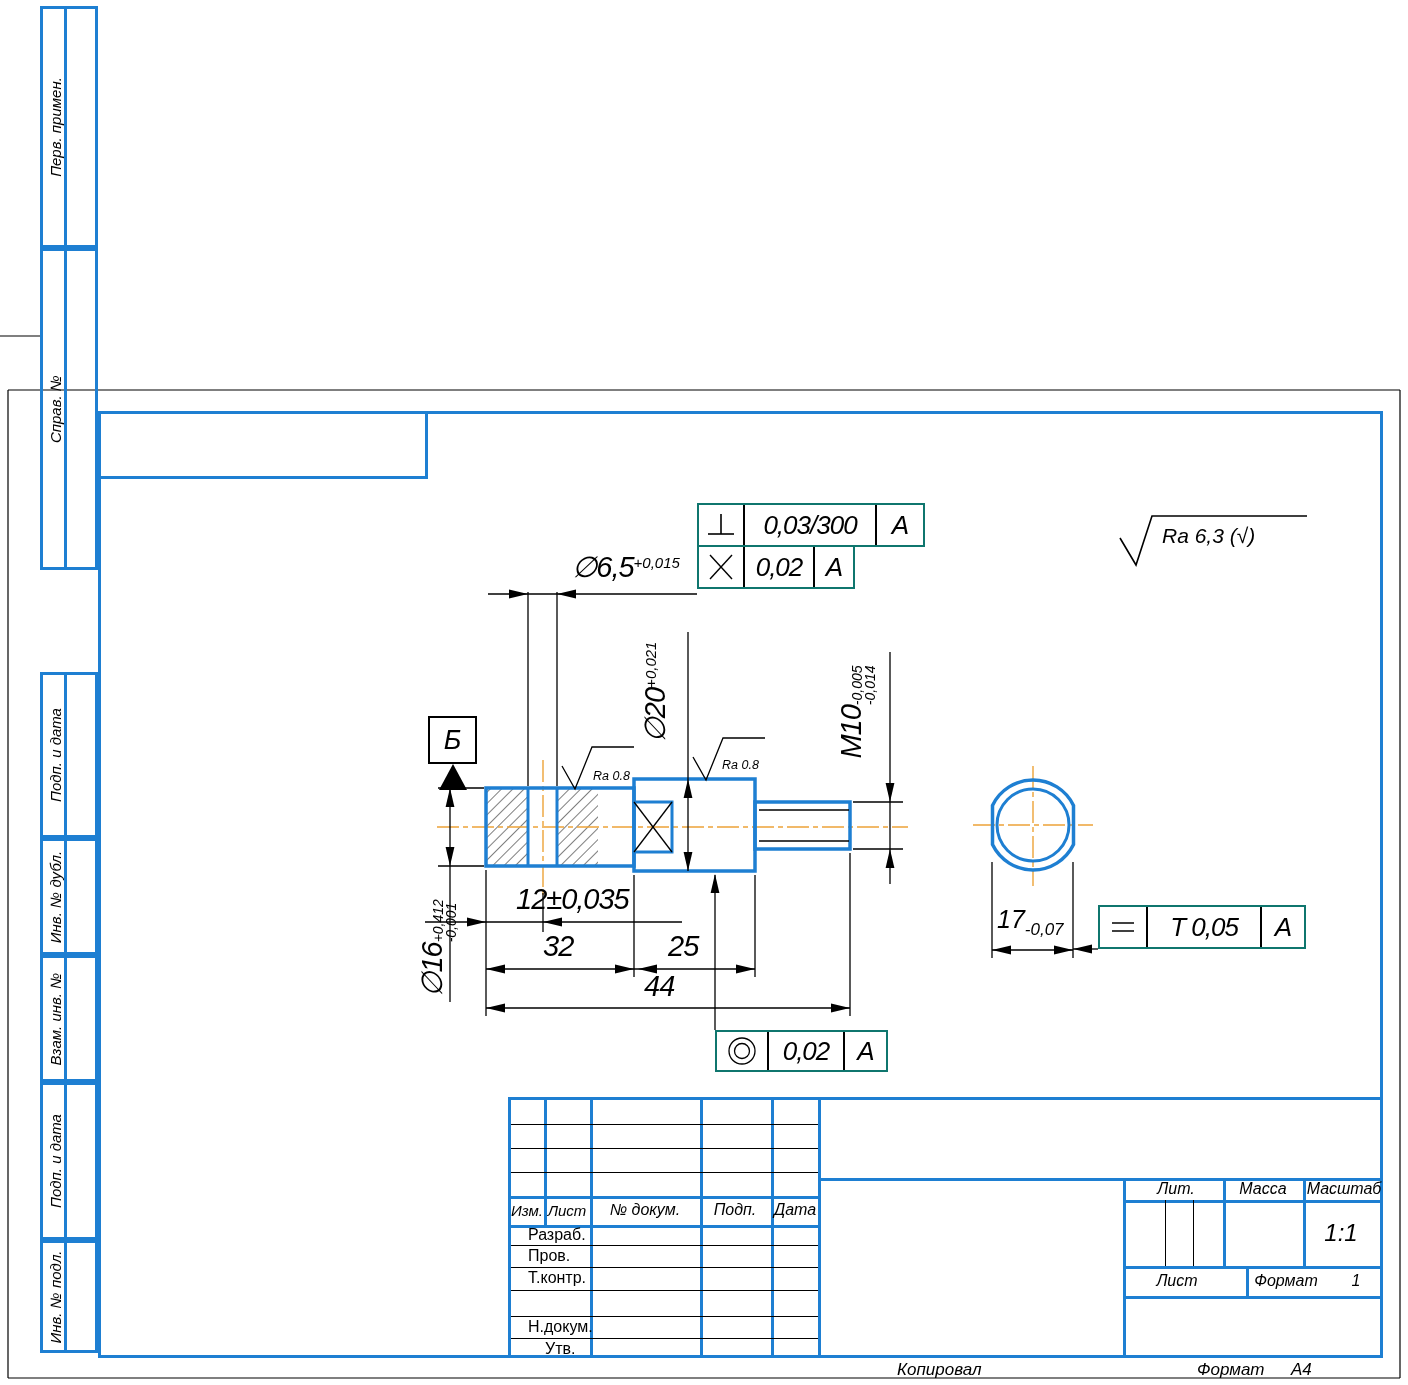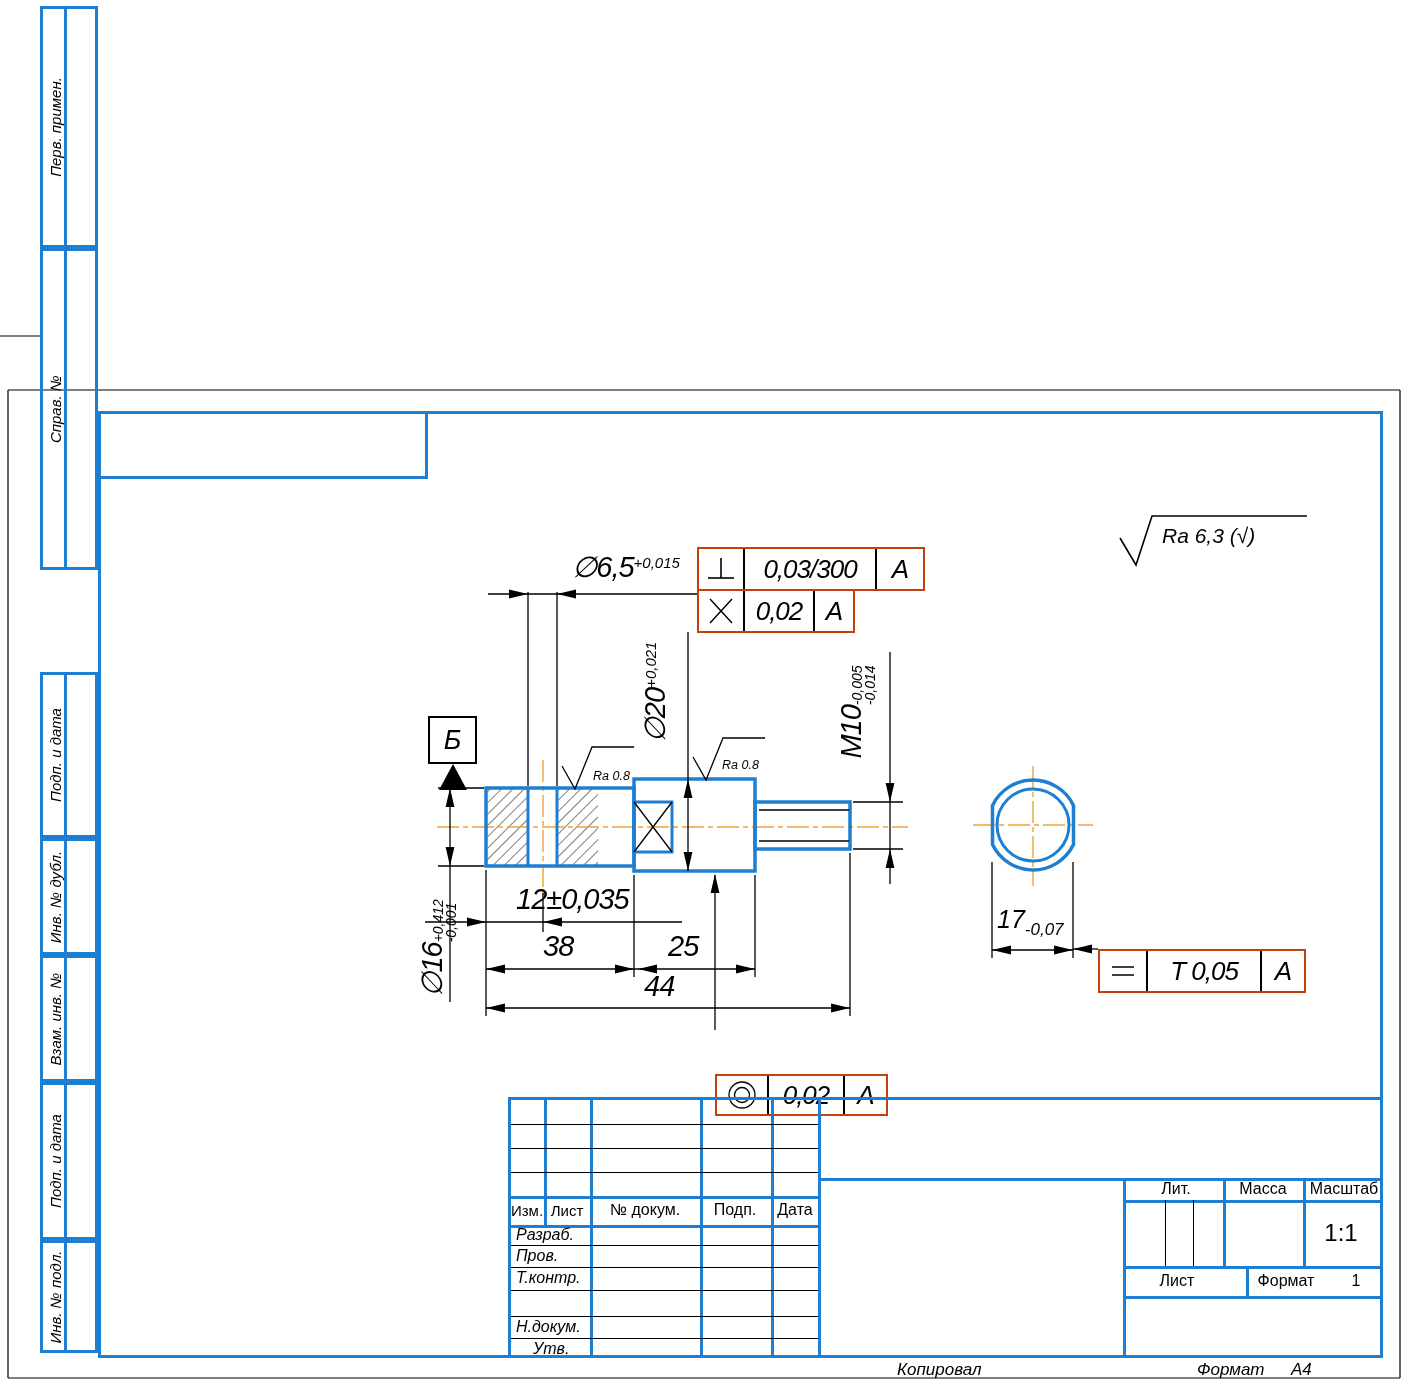--- a/index.html
+++ b/index.html
@@ -18,32 +18,32 @@
   
   .txt{position:absolute;font-style:italic;white-space:nowrap;color:#000;}
   .dim{font-size:29px;letter-spacing:-1px;}
   .sup{font-size:15px;vertical-align:9px;letter-spacing:0;}
   .sub{font-size:17px;vertical-align:-7px;letter-spacing:0;}
   .stack{display:inline-flex;flex-direction:column;font-size:14px;line-height:13px;
          letter-spacing:0;vertical-align:-1px;}
   .rot{transform:translate(-50%,-50%) rotate(-90deg);}
   .small-ra{font-size:12.5px;}
   
-  .fcf{position:absolute;display:flex;border:2px solid #c2410c;background:#fff;box-sizing:border-box;margin-top:44px;}
+  .fcf{position:absolute;display:flex;border:2px solid #0f766e;background:#fff;box-sizing:border-box;}
   .fcf .c{display:flex;align-items:center;justify-content:center;border-left:2px solid #000;
           font-style:italic;font-size:26px;letter-spacing:-1px;height:100%;box-sizing:border-box;}
   .fcf .c:first-child{border-left:none;}
   
   .datumbox{position:absolute;border:2px solid #000;display:flex;align-items:center;
             justify-content:center;font-style:italic;font-size:27px;background:#fff;box-sizing:border-box;}
   
   #tb{position:absolute;left:508px;top:1097px;width:875px;height:261px;
       border:3px solid #1e7fd2;box-sizing:border-box;}
-  .tc{position:absolute;transform:translate(-50%,-50%);font-size:16px;white-space:nowrap;}
-  .tl{position:absolute;transform:translateY(-50%);font-style:italic;font-size:16px;white-space:nowrap;}
+  .tc{position:absolute;transform:translate(-50%,-50%);font-style:italic;font-size:16px;white-space:nowrap;}
+  .tl{position:absolute;transform:translateY(-50%);font-size:16px;white-space:nowrap;margin-left:12px;}
   .scale{font-size:24px;}
   .footer-t{position:absolute;font-style:italic;font-size:17px;white-space:nowrap;}
 </style>
 </head>
 <body>
 
 <div id="page">
 
   <svg class="abs" style="left:0;top:0" width="1408" height="1385">
     <defs>
@@ -233,21 +233,21 @@
   </div>
 
   <div class="txt dim rot" style="left:436px;top:948px">
     <span>∅16</span><span class="stack">
         <span>+0,412</span>
         <span>-0,001</span>
       </span>
   </div>
 
   <div class="txt dim" style="left:516px;top:883px">12±0,035</div>
-  <div class="txt dim" style="left:543px;top:930px">38</div>
+  <div class="txt dim" style="left:543px;top:930px">32</div>
   <div class="txt dim" style="left:668px;top:930px">25</div>
   <div class="txt dim" style="left:644px;top:970px">44</div>
 
   <div class="txt" style="left:997px;top:905px;font-size:25px">
     <span>17</span><span class="sub">-0,07</span>
   </div>
 
   <div class="txt" style="left:1162px;top:524px;font-size:21px">
     <span>Ra 6,3</span>&nbsp;<span>(√)</span>
   </div>

